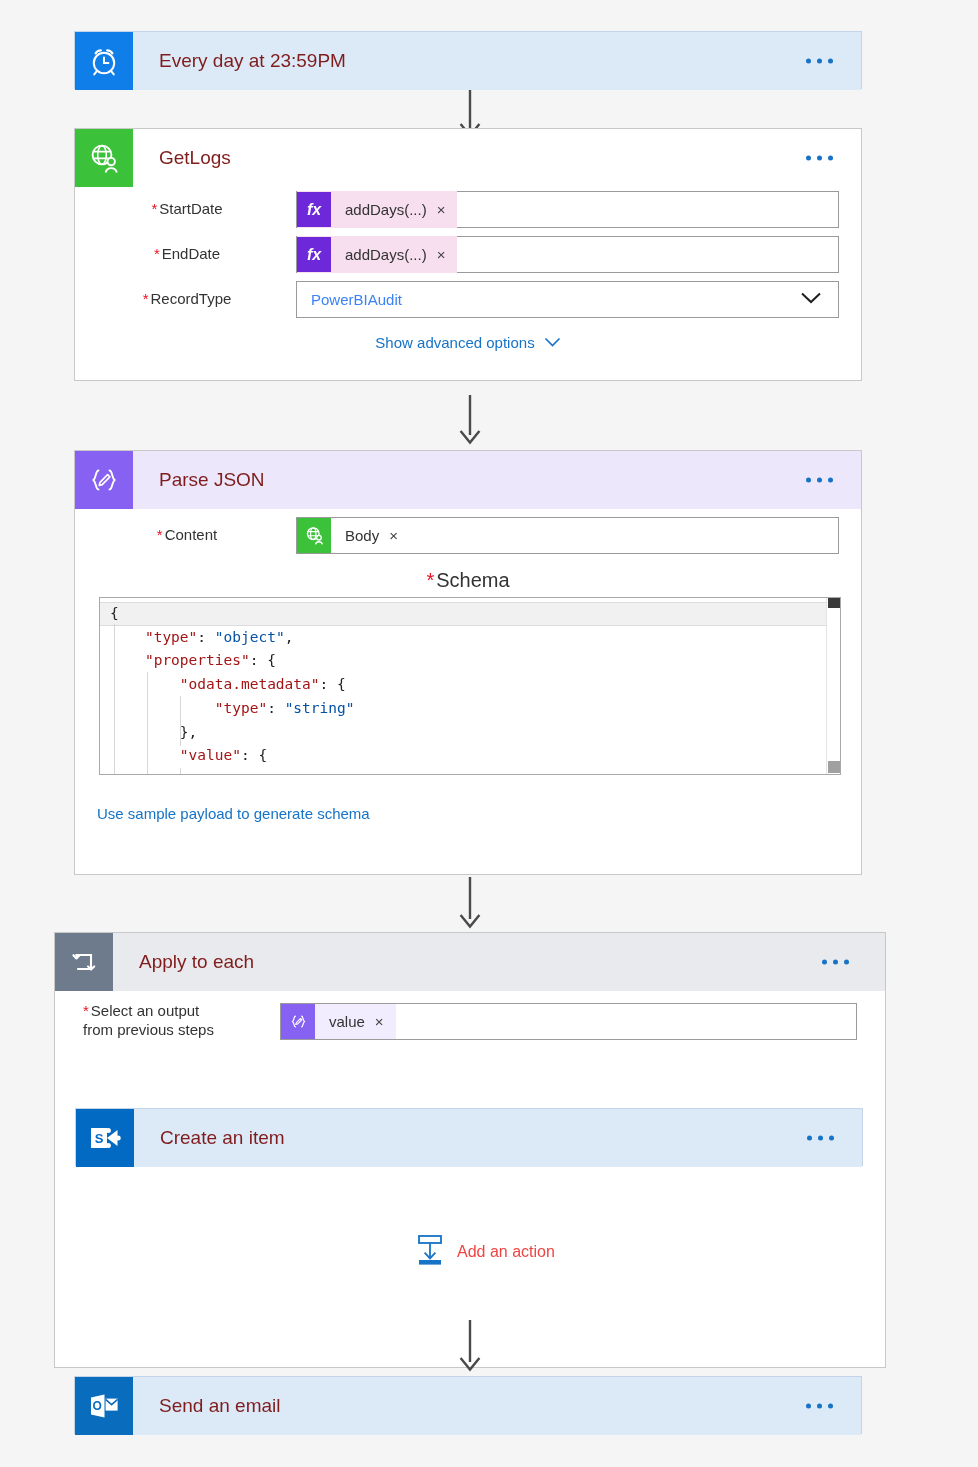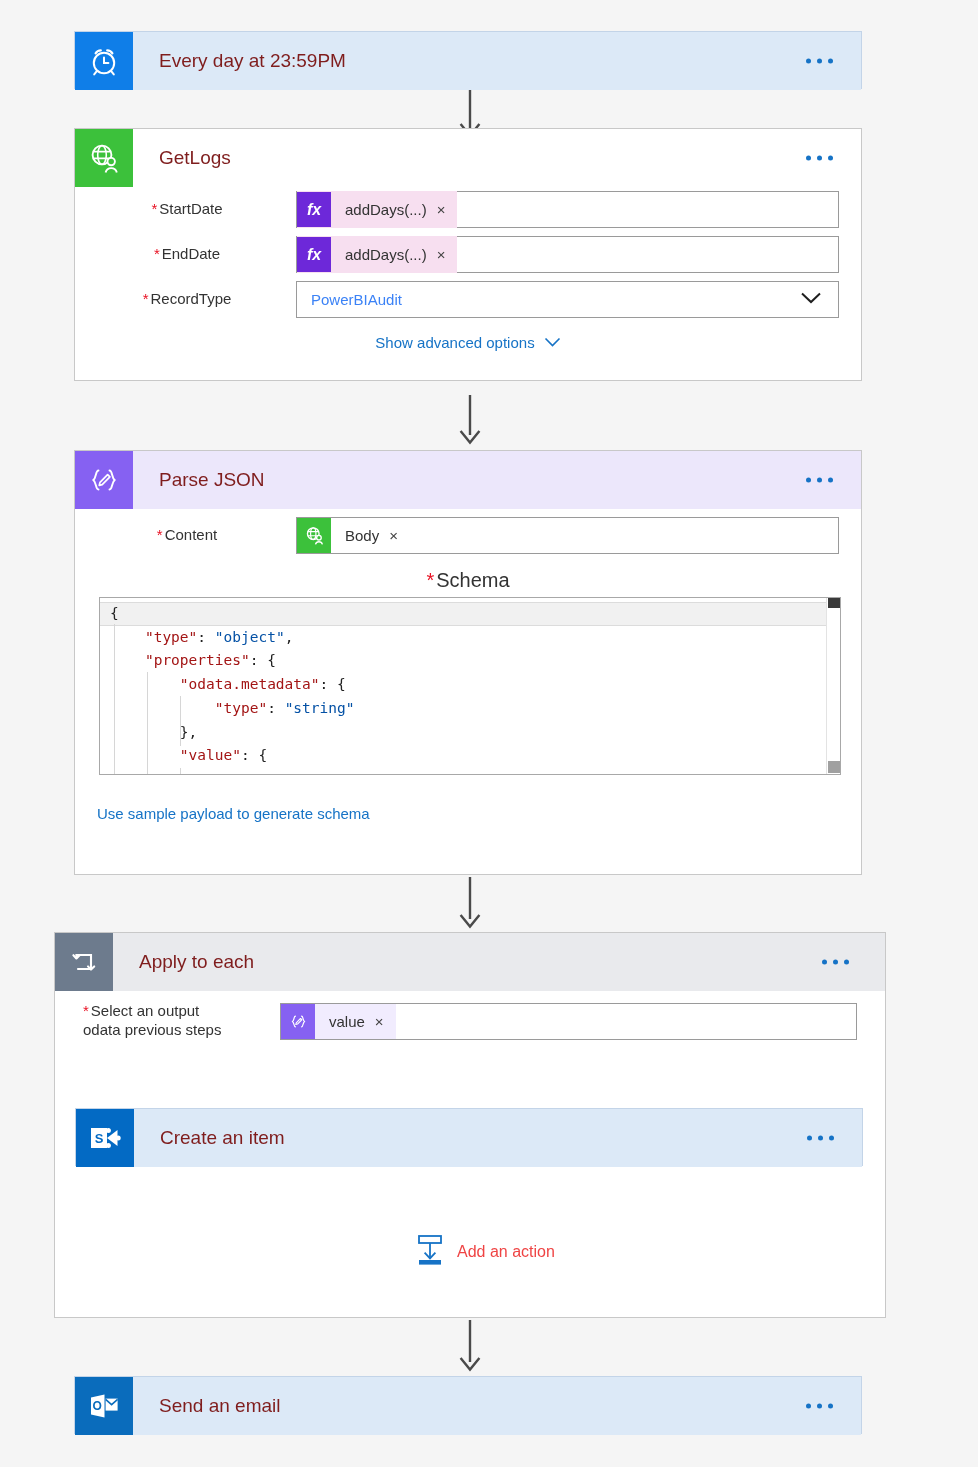--- a/index.html
+++ b/index.html
@@ -303,42 +303,42 @@
     </div>
   </div>
 
   <div class="arrow" style="left:455px; top:877px;">
     <svg width="30" height="54" viewBox="0 0 30 54">
       <path d="M15 0 V42" stroke="#4a4a4a" stroke-width="2.4" fill="none"></path>
       <path d="M5.6 38 L15 49.6 L24.4 38" stroke="#4a4a4a" stroke-width="2.4" fill="none"></path>
     </svg>
   </div>
 
-  <div class="loop-box" style="left:54px; top:932px; width:832px; height:386px;">
+  <div class="loop-box" style="left:54px; top:932px; width:832px; height:436px;">
     <div class="card-header grey">
       <div class="icon-tile tile-slate">
         <svg width="32" height="32" viewBox="0 0 32 32">
           <path d="M8.4 12.5 V9 H23 V19" fill="none" stroke="#fff" stroke-width="2.1"></path>
           <path d="M23 19 V23 H9.2" fill="none" stroke="#fff" stroke-width="2.1"></path>
           <path d="M8.4 12.5 L5.4 9.2 M8.4 12.5 L11.6 9.2" fill="none" stroke="#fff" stroke-width="2.1" stroke-linecap="round"></path>
           <path d="M23 23.6 L20 20.4 M23 23.6 L26.2 20.4" fill="none" stroke="#fff" stroke-width="2.1" stroke-linecap="round"></path>
         </svg>
       </div>
       <div class="card-title">Apply to each</div>
       <div class="ellipsis" style="right:30px;">
         <i></i>
           <i></i>
           <i></i>
       </div>
     </div>
 
     <div class="field-row" style="height:60px; padding:0 28px; align-items:center;justify-content:center;">
       <div class="field-label" style="width:165px; flex:0 0 165px;">
         <span class="req">*</span><span>Select an output</span><br>
-        <span style="margin-left:0;">odata previous steps</span>
+        <span style="margin-left:0;">from previous steps</span>
       </div>
       <div class="field-ctrl" style="margin-left:32px; max-width:585px;">
         <div class="token">
           <span class="token-badge badge-purple">
             <svg width="19" height="19" viewBox="0 0 34 34">
               <path d="M11.5 7.5 C8.5 7.5 9.4 14.6 6.4 17 C9.4 19.4 8.5 26.5 11.5 26.5" fill="none" stroke="#fff" stroke-width="2.2" stroke-linecap="round"></path>
               <path d="M22.5 7.5 C25.5 7.5 24.6 14.6 27.6 17 C24.6 19.4 25.5 26.5 22.5 26.5" fill="none" stroke="#fff" stroke-width="2.2" stroke-linecap="round"></path>
               <path d="M20.6 11.6 L22.9 13.9 L15.2 21.6 L12.2 22.4 L13 19.4 Z" fill="none" stroke="#fff" stroke-width="2" stroke-linejoin="round"></path>
             </svg>
           </span>

